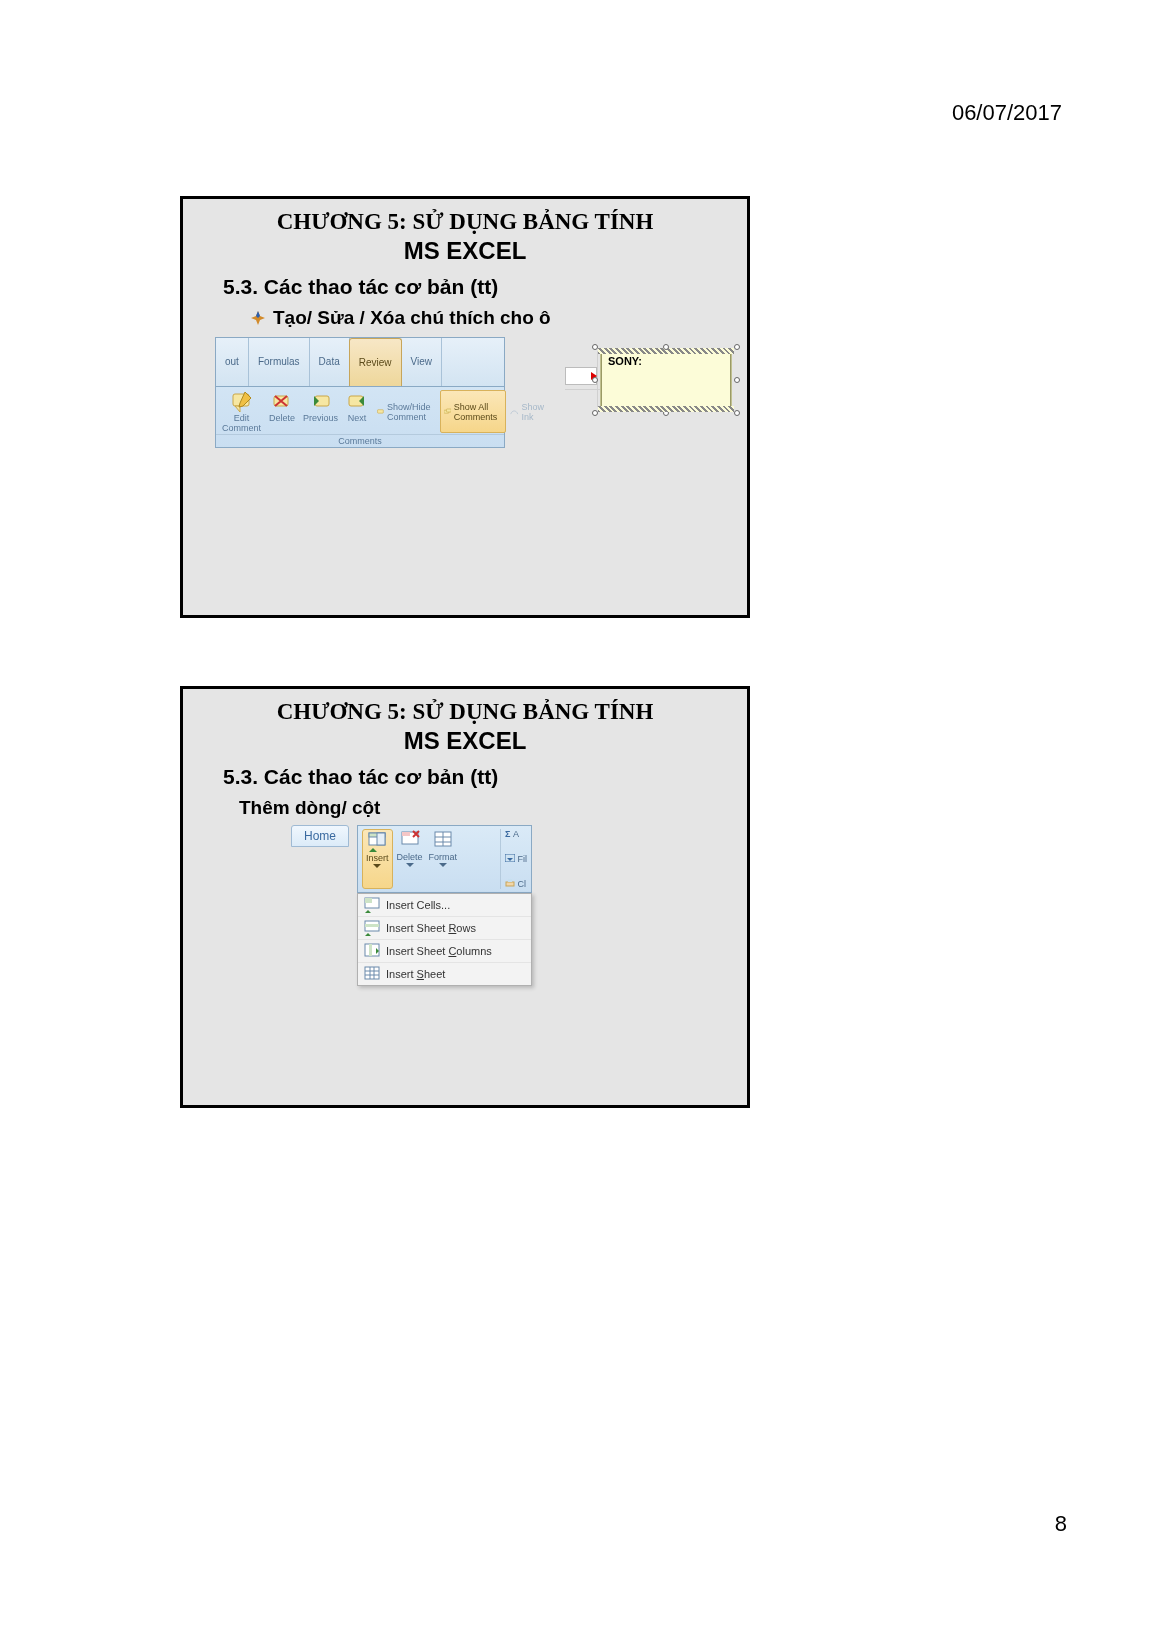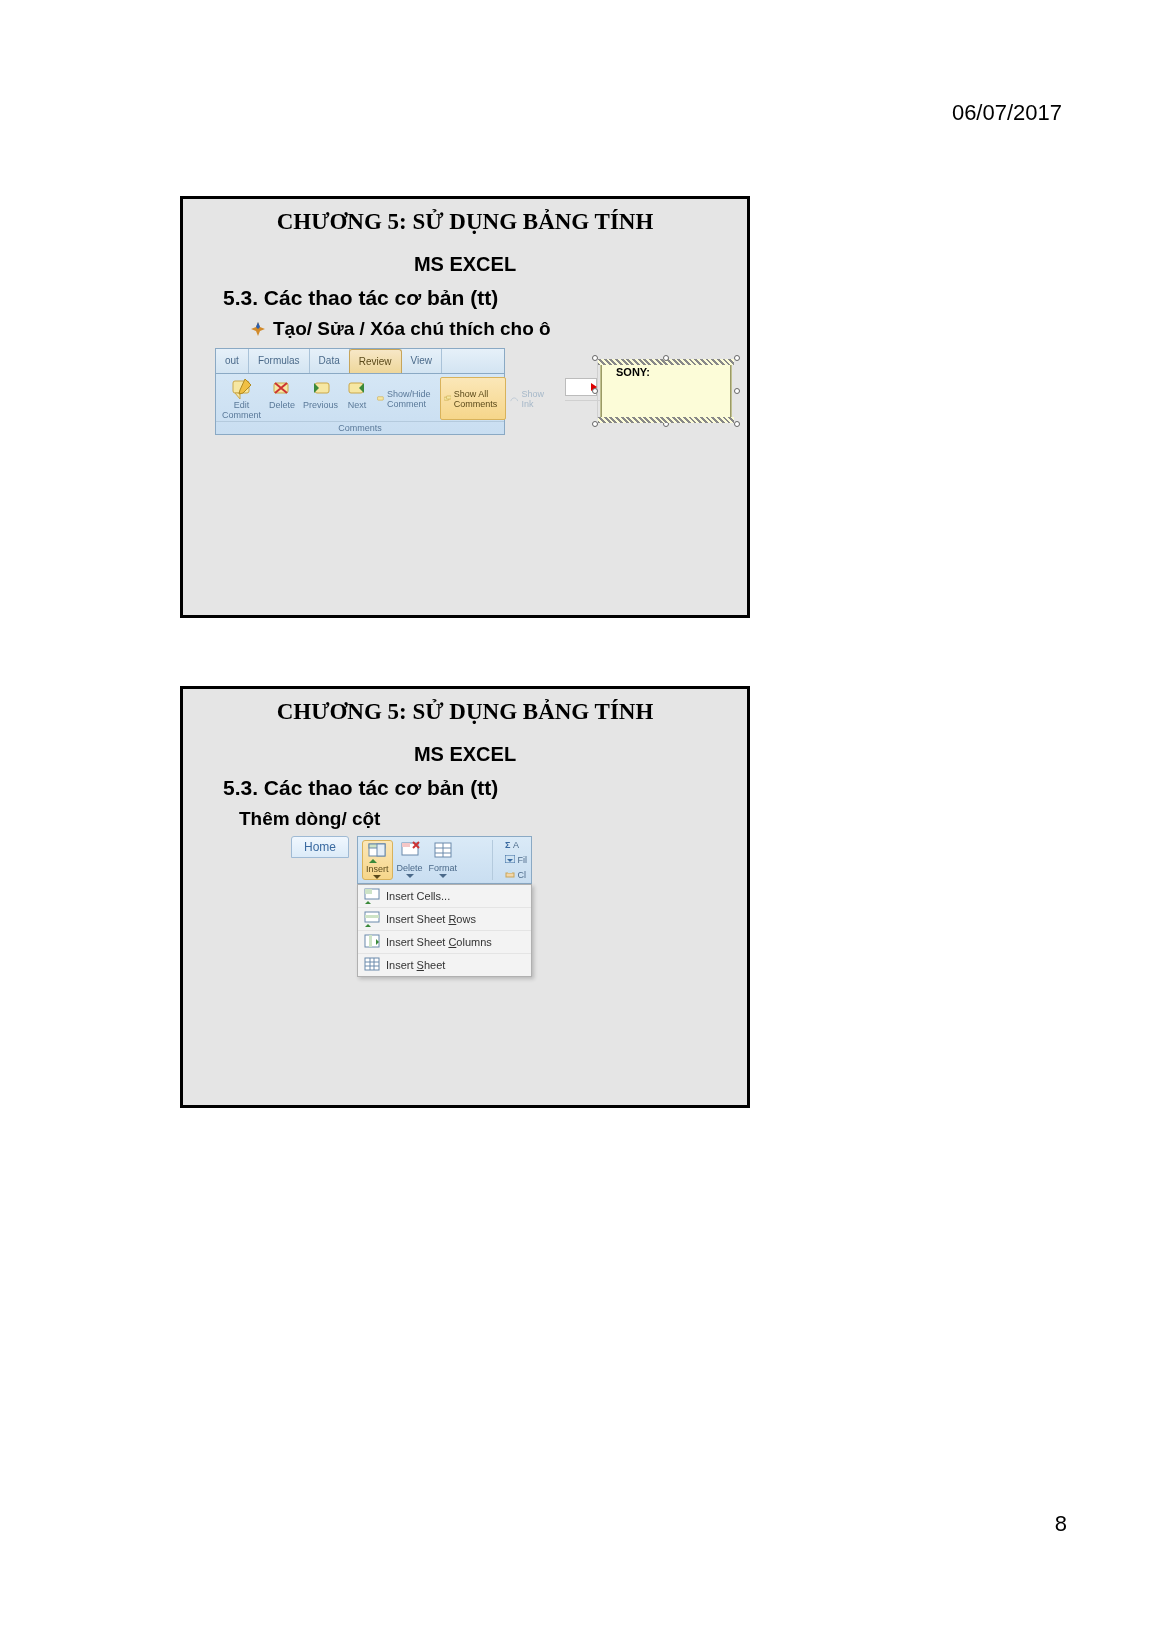--- a/index.html
+++ b/index.html
@@ -44,23 +44,23 @@
   .slide2 { top: 686px; }
   .slide-title {
     text-align: center;
     font-size: 23px;
     font-weight: bold;
     font-family: "Times New Roman", serif;
     margin: 2px 0 0 0;
   }
   .slide-subtitle {
     text-align: center;
-    font-size: 20px;
+    font-size: 24px;
     font-weight: bold;
-    margin: 18px 0 10px 0;
+    margin: 2px 0 10px 0;
   }
   .section-heading {
     font-size: 21px;
     font-weight: bold;
     margin: 4px 0 8px 28px;
   }
   .bullet-line {
     font-size: 19px;
     font-weight: bold;
     margin: 4px 0 8px 56px;
@@ -91,21 +91,21 @@
     border: 1px solid #8aa9c4;
     font-size: 10px;
     color: #4b6a8a;
   }
   .ribbon-tabs {
     display: flex;
     border-bottom: 1px solid #8aa9c4;
     background: linear-gradient(#e6f0f9, #d3e4f2);
   }
   .ribbon-tab {
-    padding: 6px 9px;
+    padding: 18px 9px;
     border-right: 1px solid #a9c2d8;
     cursor: pointer;
   }
   .ribbon-tab.active {
     background: linear-gradient(#f7e7c6, #eed79b);
     color: #5b4a1a;
     border: 1px solid #c7a55a;
     border-bottom: none;
     border-radius: 3px 3px 0 0;
     margin-left: -1px;
@@ -228,21 +228,21 @@
   }
   .ch-tl{top:-6px;left:-6px}.ch-tr{top:-6px;right:-6px}
   .ch-bl{bottom:-6px;left:-6px}.ch-br{bottom:-6px;right:-6px}
   .ch-t{top:-6px;left:calc(50% - 3px)}
   .ch-b{bottom:-6px;left:calc(50% - 3px)}
   .ch-l{left:-6px;top:calc(50% - 3px)}
   .ch-r{right:-6px;top:calc(50% - 3px)}
   .comment-author {
     font-size: 11px;
     font-weight: bold;
-    padding: 1px 14px;
+    padding: 1px 6px;
     color: #000;
   }
 
   
   .slide2-ui {
     margin: 2px 0 0 96px;
     display: flex;
     gap: 8px;
     align-items: flex-start;
   }
@@ -278,24 +278,24 @@
     background: linear-gradient(#fbe7b8, #f6d68a);
     border: 1px solid #d8b25b;
     color: #5b4a1a;
     padding: 0 3px;
   }
   .cells-col .lbl { font-size: 9px; }
   .cells-right {
     margin-left: auto;
     display: flex;
     flex-direction: column;
-    gap: 5px;
+    gap: 15px;
     font-size: 9px;
     color: #4b6a8a;
-    padding-left: 12px;
+    padding-left: 4px;
     border-left: 1px solid #b4cadd;
   }
   .sigma { color: #3a6aa0; font-weight: bold; }
   .dropdown {
     background: #f3f3f3;
     border: 1px solid #b0b0b0;
     box-shadow: 2px 2px 4px rgba(0,0,0,0.2);
     min-width: 162px;
   }
   .dd-item {

